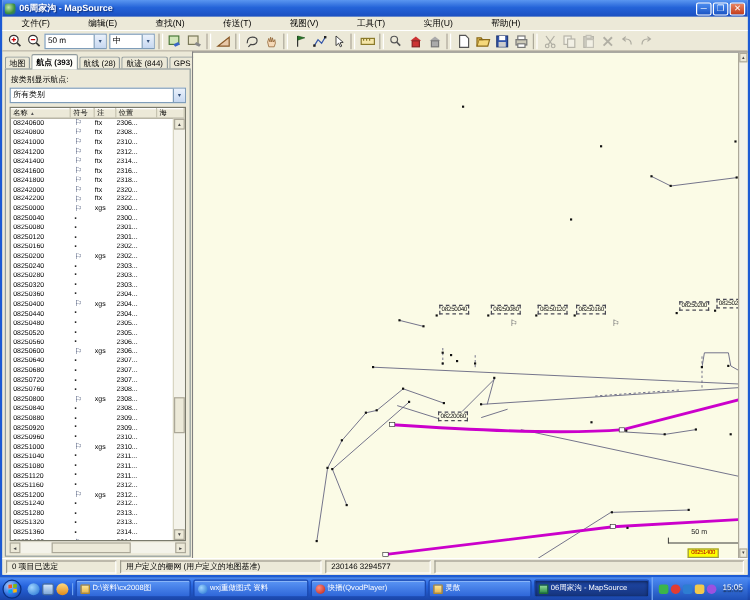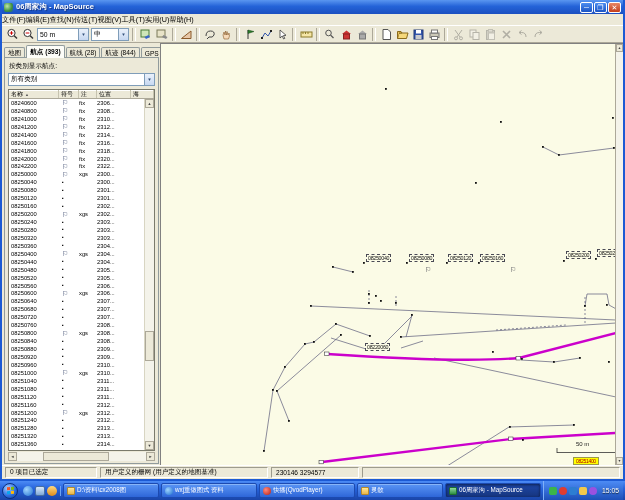--- a/index.html
+++ b/index.html
@@ -7,21 +7,21 @@
 body{font-family:"Liberation Sans","DejaVu Sans",sans-serif;background:#000;position:relative;font-size:7px;color:#000}
 .app{position:absolute;left:0;top:0;right:0;bottom:19px;display:flex;flex-direction:column;background:#ECE9D8;border-left:2px solid #1C5AD4;border-right:2px solid #1C5AD4;border-bottom:2px solid #1C5AD4}
 
 .titlebar{height:14px;background:linear-gradient(180deg,#5A96F0 0%,#2463D8 45%,#1B4FC0 100%);display:flex;align-items:center;padding:0 2px;color:#fff;flex:none}
 .appicon{width:9px;height:9px;border-radius:2px;background:radial-gradient(circle at 35% 35%,#BFE6A8,#3E8F3E 60%,#1F5FA8);margin-right:3px;flex:none}
 .title-text{font-size:7.5px;font-weight:bold;text-shadow:1px 1px 1px #10307A;white-space:nowrap;flex:1}
 .winbtn{width:13px;height:11px;margin-left:1px;border:1px solid #fff;border-radius:2px;background:linear-gradient(#4C8DF0,#1C55C4);color:#fff;font-size:7px;line-height:9px;text-align:center;flex:none}
 .winbtn.close{background:linear-gradient(#E88766,#C33D1C)}
 
 .menubar{height:12px;background:#ECE9D8;display:flex;align-items:center;font-size:7.2px;border-bottom:1px solid #fff;flex:none}
-.menu-item{padding:0 0;height:100%;display:flex;align-items:center}
+.menu-item{padding:0 16px;height:100%;display:flex;align-items:center}
 
 .toolbar{height:17px;background:#ECE9D8;border-bottom:1px solid #ACA899;display:flex;align-items:center;padding:0 2px;flex:none}
 .tbtn{width:16px;height:15px;display:flex;align-items:center;justify-content:center;flex:none}
 .tbtn svg{display:block}
 .tbtn.disabled{opacity:.35;filter:grayscale(1)}
 .tsep{width:4px;height:13px;border-left:1px solid #ACA899;border-right:1px solid #FFF;margin:0 2px;flex:none}
 .tdrop{height:13px;background:#fff;border:1px solid #7F9DB9;display:flex;align-items:center;font-size:6.8px;margin:0 1px;flex:none}
 .tdrop .val{padding:0 2px;flex:1;white-space:nowrap}
 .dd-btn{width:10px;height:11px;background:linear-gradient(#EAF1FB,#C7D8F1);border-left:1px solid #7F9DB9;font-size:4.5px;display:flex;align-items:center;justify-content:center;color:#33507A}
 

